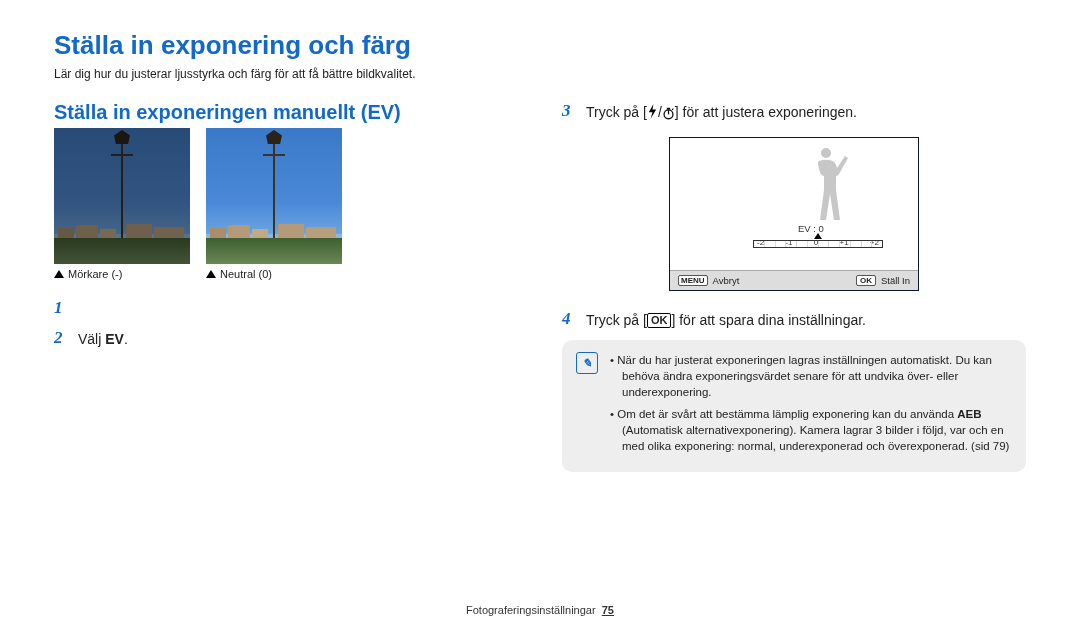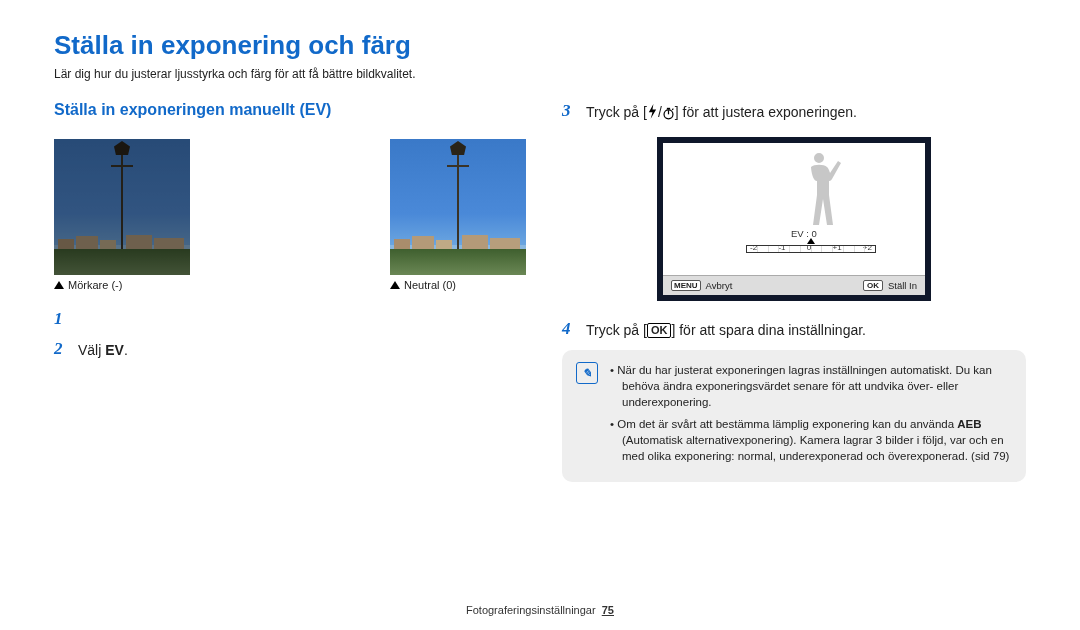--- a/index.html
+++ b/index.html
@@ -18,27 +18,27 @@
     font-size: 26px;
     font-weight: 700;
     margin-bottom: 6px;
   }
   .page-intro { font-size: 12px; margin-bottom: 20px; }
   .cols { display: flex; gap: 36px; }
   .col-left { flex: 0 0 472px; }
   .col-right { flex: 1; }
   .section-title {
     color: #1169c9;
-    font-size: 16px;
+    font-size: 20px;
     font-weight: 700;
-    margin-bottom: 20px;
+    margin-bottom: 4px;
   }
   .body-text { font-size: 12px; line-height: 1.35; margin-bottom: 12px; }
 
-  .photos { display: flex; gap: 4px; margin-bottom: 6px; justify-content: space-between; }
+  .photos { display: flex; gap: 16px; margin-bottom: 6px; }
   .photo-wrap { width: 136px; }
   .photo {
     width: 136px; height: 136px; position: relative; overflow: hidden;
     background: linear-gradient(#3a79c8 0%, #4a89d8 55%, #6aa5e0 78%, #8ab8e0 78%);
   }
   .photo .lamp {
     position:absolute; left:50%; top:8px; transform:translateX(-50%);
     width:2px; height:112px; background:#3a3326;
   }
   .photo .lamp::before{
@@ -68,21 +68,21 @@
   .step-num { color:#1169c9; font-style:italic; font-weight:700; font-size:17px; min-width:14px; font-family: Georgia, serif;}
   .step-text { padding-top:2px; line-height:1.35; }
   .menu-label { font-weight:700; border:0; font-family: Arial; letter-spacing:0.5px;}
   .flash-icon { display:inline-block; width:11px; vertical-align:-2px;}
   .timer-icon { display:inline-block; width:13px; vertical-align:-3px;}
   .ok-label { font-weight:700; border:1px solid #000; padding:0 3px; border-radius:2px; font-size:11px; display:inline-block; line-height:1.15; vertical-align:1px;}
   .bullet { font-size:12px; margin-top:4px; padding-left:14px; text-indent:-10px;}
   .bullet::before { content:"• "; }
 
   .screen {
-    width:274px; margin: 12px auto 18px auto; border:6px solid #0f172a; background:#0f172a;
+    width:250px; margin: 12px auto 18px auto; border:1px solid #0f172a; background:#0f172a;
   }
   .screen-body{ height:132px; position:relative; background:#fff;}
   .silh { position:absolute; left:134px; top:6px; fill:#c7c7c7;}
   .ev-text{ position:absolute; left:128px; top:85px; font-size:9.5px; color:#333;}
   .meter-wrap{ position:absolute; left:83px; top:100px; width:130px;}
   .meter-ticks{ display:flex; justify-content:space-between; font-size:8px; color:#333; padding:0 4px;}
   .meter-bar{ border:1px solid #333; height:8px; margin-top:1px; display:flex; position:relative;}
   .meter-bar .tiny{ position:absolute; left:0; right:0; top:0; bottom:0; display:flex;}
   .meter-bar .tiny span{ flex:1; border-right:1px solid #ddd;} .meter-bar .tiny span:last-child{border:none;}
   .meter-caret{ width:0;height:0;border-left:4px solid transparent;border-right:4px solid transparent;border-bottom:6px solid #000; margin:-14px auto 0 auto;}

